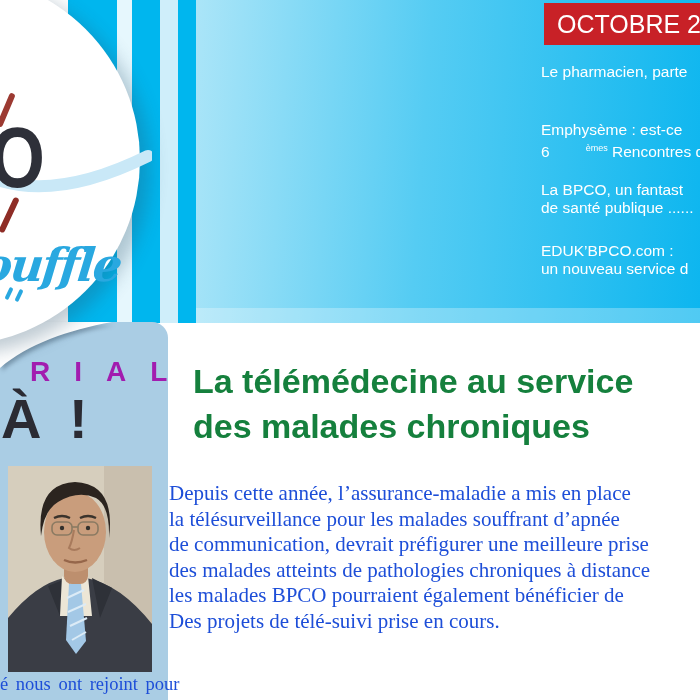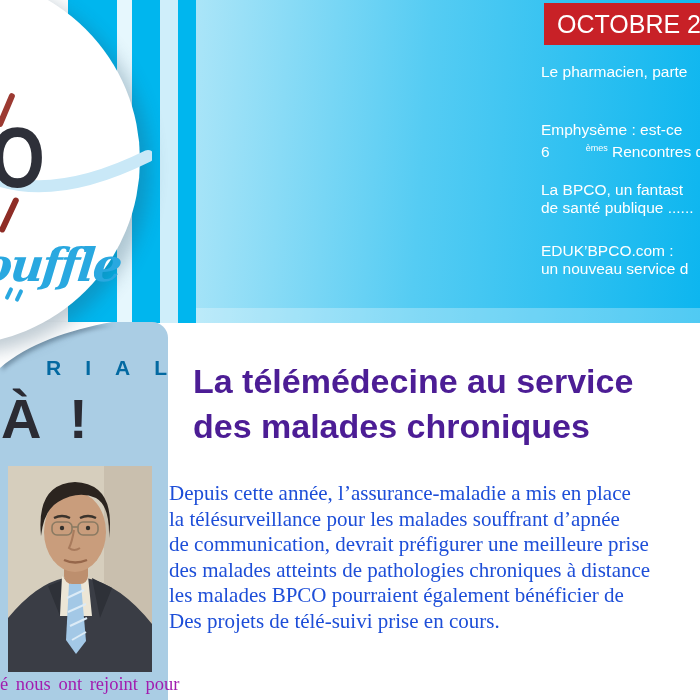--- a/index.html
+++ b/index.html
@@ -53,36 +53,36 @@
   .logo-tick{position:absolute;z-index:6;width:4px;height:13px;background:#29a8e0;border-radius:2px;}
   .logo-tick.t1{left:7px;top:287px;transform:rotate(26deg);}
   .logo-tick.t2{left:17px;top:289px;transform:rotate(26deg);}
   
   .editorial{
     position:absolute;left:0;top:322px;width:168px;height:378px;
     background:#aacde4;border-top-right-radius:16px;z-index:4;
   }
   .curl{position:absolute;left:0;top:0;z-index:5;filter:drop-shadow(2px 3px 2px rgba(30,50,70,0.35));}
   .masthead{
-    position:absolute;left:30px;top:34px;color:#0369a1;font-weight:bold;
-    font-size:21px;letter-spacing:24px;white-space:nowrap;z-index:6;margin-left:16px;
+    position:absolute;left:30px;top:34px;color:#a21caf;font-weight:bold;
+    font-size:28px;letter-spacing:24px;white-space:nowrap;z-index:6;
   }
   .headline{
     position:absolute;left:1px;top:64px;color:#2b2b33;font-weight:bold;
     font-size:56px;letter-spacing:6px;white-space:nowrap;z-index:6;
   }
   .photo{position:absolute;left:8px;top:144px;width:144px;height:206px;z-index:6;}
   .caption{
     position:absolute;left:0px;top:352px;width:164px;z-index:6;
-    font-family:"Liberation Serif",serif;font-size:18.5px;color:#a21caf;
+    font-family:"Liberation Serif",serif;font-size:18.5px;color:#1d4ed8;
     white-space:nowrap;word-spacing:3px;
   }
   
   .article-title{
-    position:absolute;left:193px;top:359px;z-index:2;color:#4c1d95;
+    position:absolute;left:193px;top:359px;z-index:2;color:#15803d;
     font-size:34px;font-weight:bold;line-height:45px;white-space:nowrap;
   }
   .article-body{
     position:absolute;left:169px;top:481px;z-index:2;color:#1d4ed8;
     font-family:"Liberation Serif",serif;font-size:21px;line-height:25.5px;
     white-space:nowrap;
   }
 </style>
 </head>
 <body>

